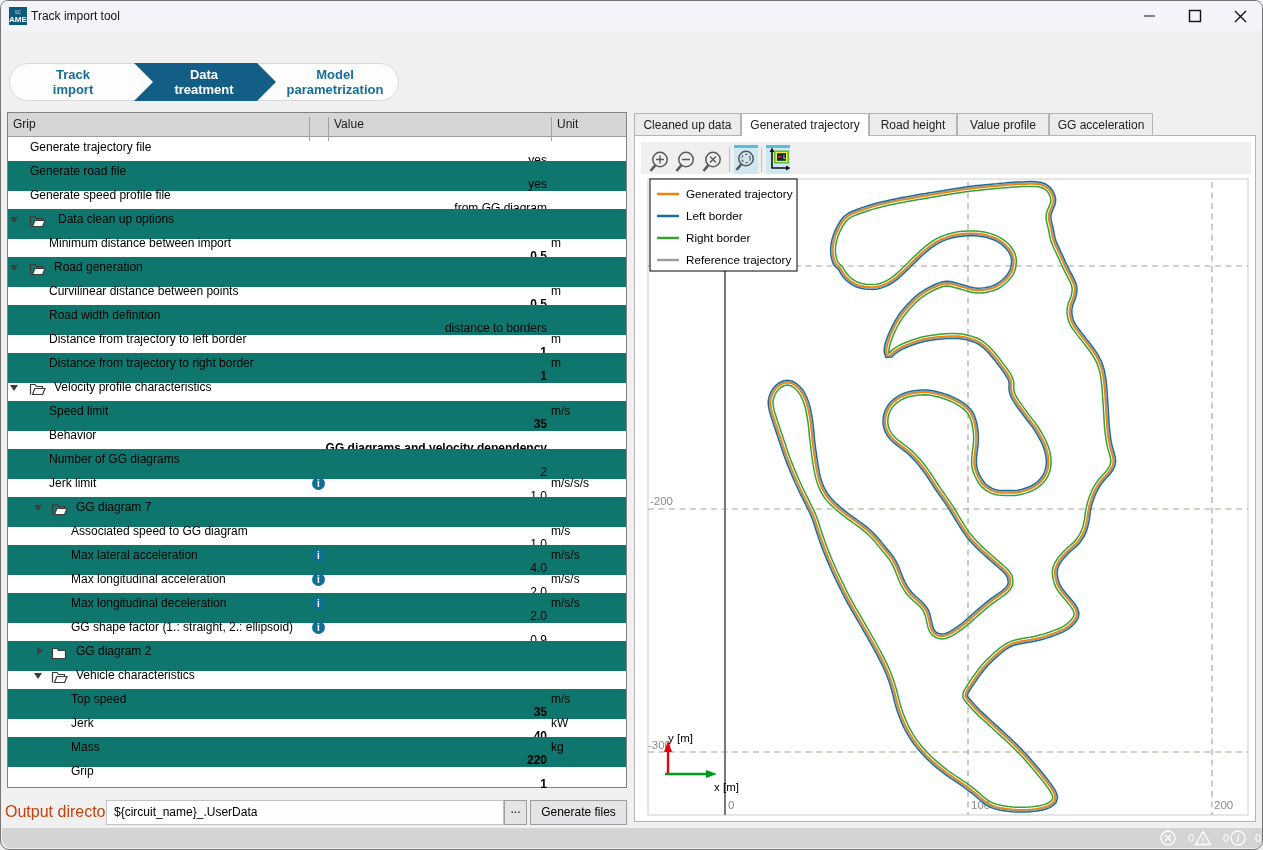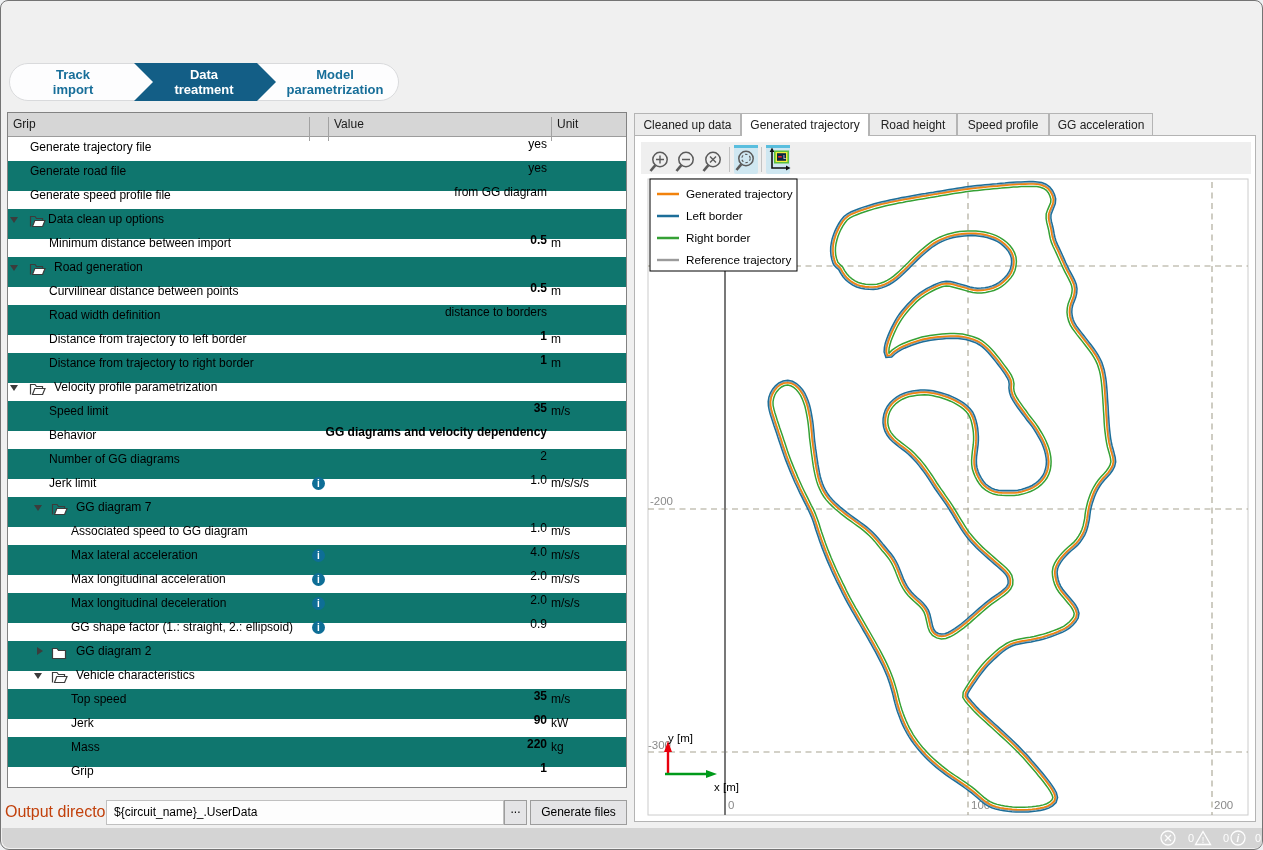--- a/index.html
+++ b/index.html
@@ -17,21 +17,21 @@
 
 .crumbs { position:absolute; left:8px; top:62px; width:390px; height:38px; }
 
 .tablepanel { position:absolute; left:6px; top:111px; width:620px; height:676px; background:#fff; border:1px solid #828282; }
 .thead { position:absolute; left:0; top:0; width:100%; height:24px; background:#d6d6d6; border-bottom:1px solid #9c9c9c; }
 .thead div { position:absolute; top:4px; font-size:12px; color:#1a1a1a; }
 .tsep { position:absolute; top:0; width:1px; height:24px; background:#a2a2a2; }
 .row { position:absolute; left:0; width:618px; height:30px; font-size:12px; color:#000; }
 .row.alt { background:#0f766e; }
 .rlabel { position:absolute; top:3px; white-space:nowrap; }
-.rvalue { position:absolute; top:0; right:79px; text-align:left; white-space:nowrap;}
+.rvalue { position:absolute; top:16px; right:79px; text-align:left; white-space:nowrap;}
 .runit { position:absolute; top:3px; left:543px; white-space:nowrap; }
 .bold { font-weight:bold; }
 .tri-d { position:absolute; top:8px; width:0; height:0; border-left:4px solid transparent; border-right:4px solid transparent; border-top:6px solid #3c3c3c; }
 .tri-r { position:absolute; top:6px; width:0; height:0; border-top:4px solid transparent; border-bottom:4px solid transparent; border-left:6px solid #3c3c3c; }
 .info { position:absolute; top:4px; left:304px; width:13px; height:13px; border-radius:50%; background:#0e6e96; color:#fff; font-size:10px; font-weight:bold; text-align:center; line-height:13px; }
 
 .outbar { position:absolute; left:0px; top:790px; width:636px; height:37px; background:#f0f0f0; }
 .outlabel { position:absolute; left:4px; top:12px; font-size:16px; color:#c2410c; }
 .outfield { position:absolute; left:105px; top:9px; width:398px; height:25px; background:#fdfdfd; border:1px solid #c0c0c0; font-size:12px; padding:4px 0 0 7px; color:#000; }
 .btn { position:absolute; top:9px; height:25px; background:#e4e4e6; border:1px solid #9d9d9d; font-size:12px; text-align:center; color:#000; }
@@ -41,20 +41,33 @@
 .tab.active { background:#fff; height:23px; z-index:3; }
 .rpanel { position:absolute; left:633px; top:134px; width:622px; height:687px; background:#fff; border:1px solid #b4b4b4; }
 .rtoolbar { position:absolute; left:6px; top:6px; width:610px; height:32px; background:#efefef; }
 
 .statusbar { position:absolute; left:1px; bottom:1px; width:1261px; height:20px; background:#d4d4d4; border-radius:0 0 8px 8px; }
 </style>
 </head>
 <body>
 <div class="win">
 
+  <div class="titlebar">
+    <svg class="title-ico" viewBox="0 0 20 20">
+      <rect x="0" y="0" width="20" height="20" fill="#0d5a7c"></rect>
+      <text x="10" y="8" font-size="5" fill="#bfe0ee" text-anchor="middle" font-family="Liberation Sans">SC</text>
+      <text x="10" y="17" font-size="9" font-weight="bold" fill="#ffffff" text-anchor="middle" font-family="Liberation Sans">AME</text>
+    </svg>
+    <div class="title-txt">Track import tool</div>
+    <svg class="abs" style="left:1130px;top:0;width:130px;height:30px" viewBox="0 0 130 30">
+      <line x1="13" y1="15" x2="24" y2="15" stroke="#111" stroke-width="1.2"></line>
+      <rect x="58.5" y="9.5" width="11" height="11" fill="none" stroke="#111" stroke-width="1.4"></rect>
+      <path d="M104 10 L115 21 M115 10 L104 21" stroke="#111" stroke-width="1.4" fill="none"></path>
+    </svg>
+  </div>
 
 
   <svg class="crumbs" viewBox="0 0 390 38">
     <rect x="0.5" y="0.5" width="389" height="37" rx="18.5" fill="#fdfdfe" stroke="#d9dadc"></rect>
     <path d="M125 0 L248 0 L267 19 L248 38 L125 38 L144 19 Z" fill="#135e86"></path>
     <text x="64" y="15.5" font-size="13" font-weight="bold" fill="#176e99" text-anchor="middle">Track</text>
     <text x="64" y="31" font-size="13" font-weight="bold" fill="#176e99" text-anchor="middle">import</text>
     <text x="195" y="15.5" font-size="13" font-weight="bold" fill="#ffffff" text-anchor="middle">Data</text>
     <text x="195" y="31" font-size="13" font-weight="bold" fill="#ffffff" text-anchor="middle">treatment</text>
     <text x="326" y="15.5" font-size="13" font-weight="bold" fill="#176e99" text-anchor="middle">Model</text>
@@ -82,21 +95,21 @@
       <div class="row" style="top:72px">
           <div class="rlabel" style="left:22px">Generate speed profile file</div>
           <div class="rvalue">from GG diagram</div>
         </div>
       <div class="row alt" style="top:96px">
           <div class="tri-d" style="left:2px"></div>
           <svg class="abs" style="left:21px;top:5px;width:17px;height:14px" viewBox="0 0 17 14">
             <path d="M1.5 12.5 L1.5 2.5 L6 2.5 L7.5 4.5 L13.5 4.5 L13.5 6.5" fill="none" stroke="#3c3c3c" stroke-width="1.2"></path>
             <path d="M3.5 12.5 L5.8 6.5 L16 6.5 L13.6 12.5 Z" fill="#fff" stroke="#3c3c3c" stroke-width="1.2"></path>
           </svg>
-          <div class="rlabel" style="left:40px">Data clean up options</div>
+          <div class="rlabel" style="left:50px">Data clean up options</div>
         </div>
       <div class="row" style="top:120px">
           <div class="rlabel" style="left:41px">Minimum distance between import</div>
           <div class="rvalue bold">0.5</div>
           <div class="runit">m</div>
         </div>
       <div class="row alt" style="top:144px">
           <div class="tri-d" style="left:2px"></div>
           <svg class="abs" style="left:21px;top:5px;width:17px;height:14px" viewBox="0 0 17 14">
             <path d="M1.5 12.5 L1.5 2.5 L6 2.5 L7.5 4.5 L13.5 4.5 L13.5 6.5" fill="none" stroke="#3c3c3c" stroke-width="1.2"></path>
@@ -122,21 +135,21 @@
           <div class="rlabel" style="left:41px">Distance from trajectory to right border</div>
           <div class="rvalue bold">1</div>
           <div class="runit">m</div>
         </div>
       <div class="row" style="top:264px">
           <div class="tri-d" style="left:2px"></div>
           <svg class="abs" style="left:21px;top:5px;width:17px;height:14px" viewBox="0 0 17 14">
             <path d="M1.5 12.5 L1.5 2.5 L6 2.5 L7.5 4.5 L13.5 4.5 L13.5 6.5" fill="none" stroke="#3c3c3c" stroke-width="1.2"></path>
             <path d="M3.5 12.5 L5.8 6.5 L16 6.5 L13.6 12.5 Z" fill="#fff" stroke="#3c3c3c" stroke-width="1.2"></path>
           </svg>
-          <div class="rlabel" style="left:46px">Velocity profile parametrization</div>
+          <div class="rlabel" style="left:46px">Velocity profile characteristics</div>
         </div>
       <div class="row alt" style="top:288px">
           <div class="rlabel" style="left:41px">Speed limit</div>
           <div class="rvalue bold">35</div>
           <div class="runit">m/s</div>
         </div>
       <div class="row" style="top:312px">
           <div class="rlabel" style="left:41px">Behavior</div>
           <div class="rvalue bold">GG diagrams and velocity dependency</div>
         </div>
@@ -201,21 +214,21 @@
           </svg>
           <div class="rlabel" style="left:68px">Vehicle characteristics</div>
         </div>
       <div class="row alt" style="top:576px">
           <div class="rlabel" style="left:63px">Top speed</div>
           <div class="rvalue bold">35</div>
           <div class="runit">m/s</div>
         </div>
       <div class="row" style="top:600px">
           <div class="rlabel" style="left:63px">Jerk</div>
-          <div class="rvalue bold">90</div>
+          <div class="rvalue bold">40</div>
           <div class="runit">kW</div>
         </div>
       <div class="row alt" style="top:624px">
           <div class="rlabel" style="left:63px">Mass</div>
           <div class="rvalue bold">220</div>
           <div class="runit">kg</div>
         </div>
       <div class="row" style="top:648px">
           <div class="rlabel" style="left:63px">Grip</div>
           <div class="rvalue bold">1</div>
@@ -228,21 +241,21 @@
     <div class="outlabel">Output directory</div>
     <div class="outfield">${circuit_name}_.UserData</div>
     <div class="btn" style="left:503px;width:23px;padding-top:1px">...</div>
     <div class="btn" style="left:529px;width:97px;padding-top:4px">Generate files</div>
   </div>
 
   <div class="tabs">
     <div class="tab" style="left:0px;width:107px">Cleaned up data</div>
     <div class="tab active" style="left:107px;width:128px">Generated trajectory</div>
     <div class="tab" style="left:235px;width:88px">Road height</div>
-    <div class="tab" style="left:323px;width:92px">Speed profile</div>
+    <div class="tab" style="left:323px;width:92px">Value profile</div>
     <div class="tab" style="left:415px;width:104px">GG acceleration</div>
   </div>
 
   <div class="rpanel">
     <div class="rtoolbar"></div>
       <svg class="abs" style="left:9px;top:6px;width:606px;height:35px" viewBox="0 0 606 35">
         <rect x="0" y="0" width="606" height="30" fill="#efefef"></rect>
         <g>
           <circle cx="16" cy="17.5" r="7.2" fill="none" stroke="#5b5b5b" stroke-width="1.5"></circle>
           <line x1="6.5" y1="29.0" x2="11.4" y2="23.1" stroke="#5b5b5b" stroke-width="2.6"></line>

